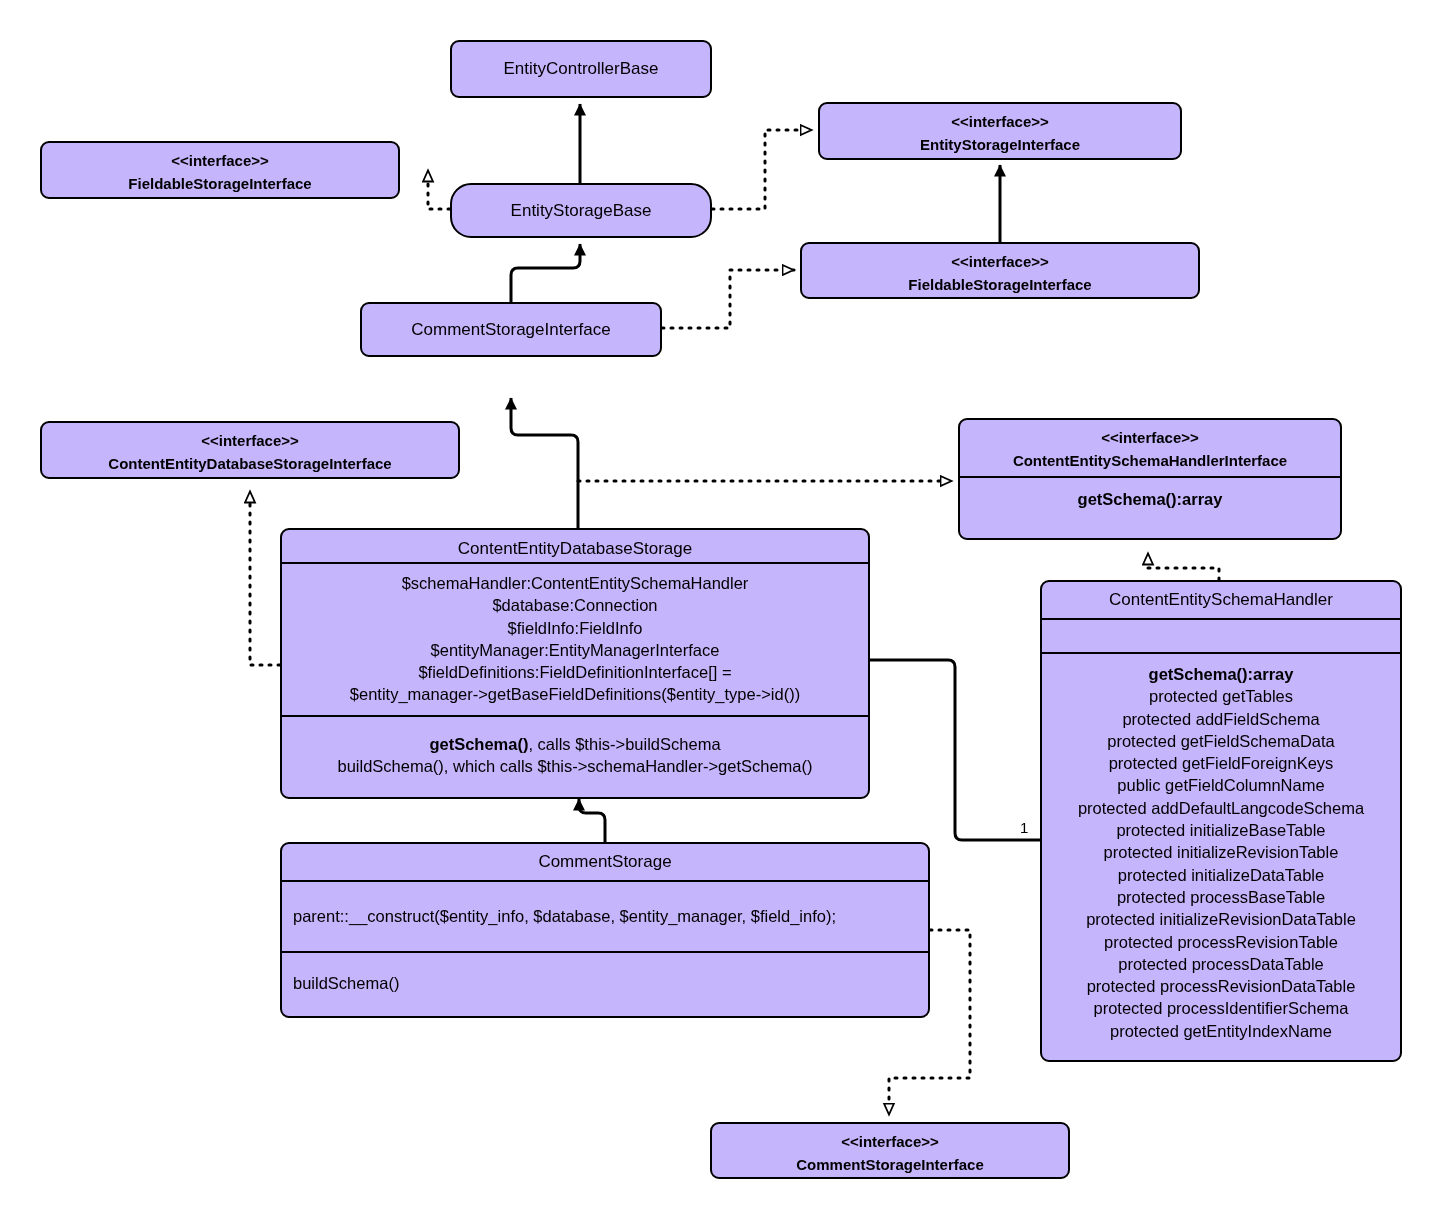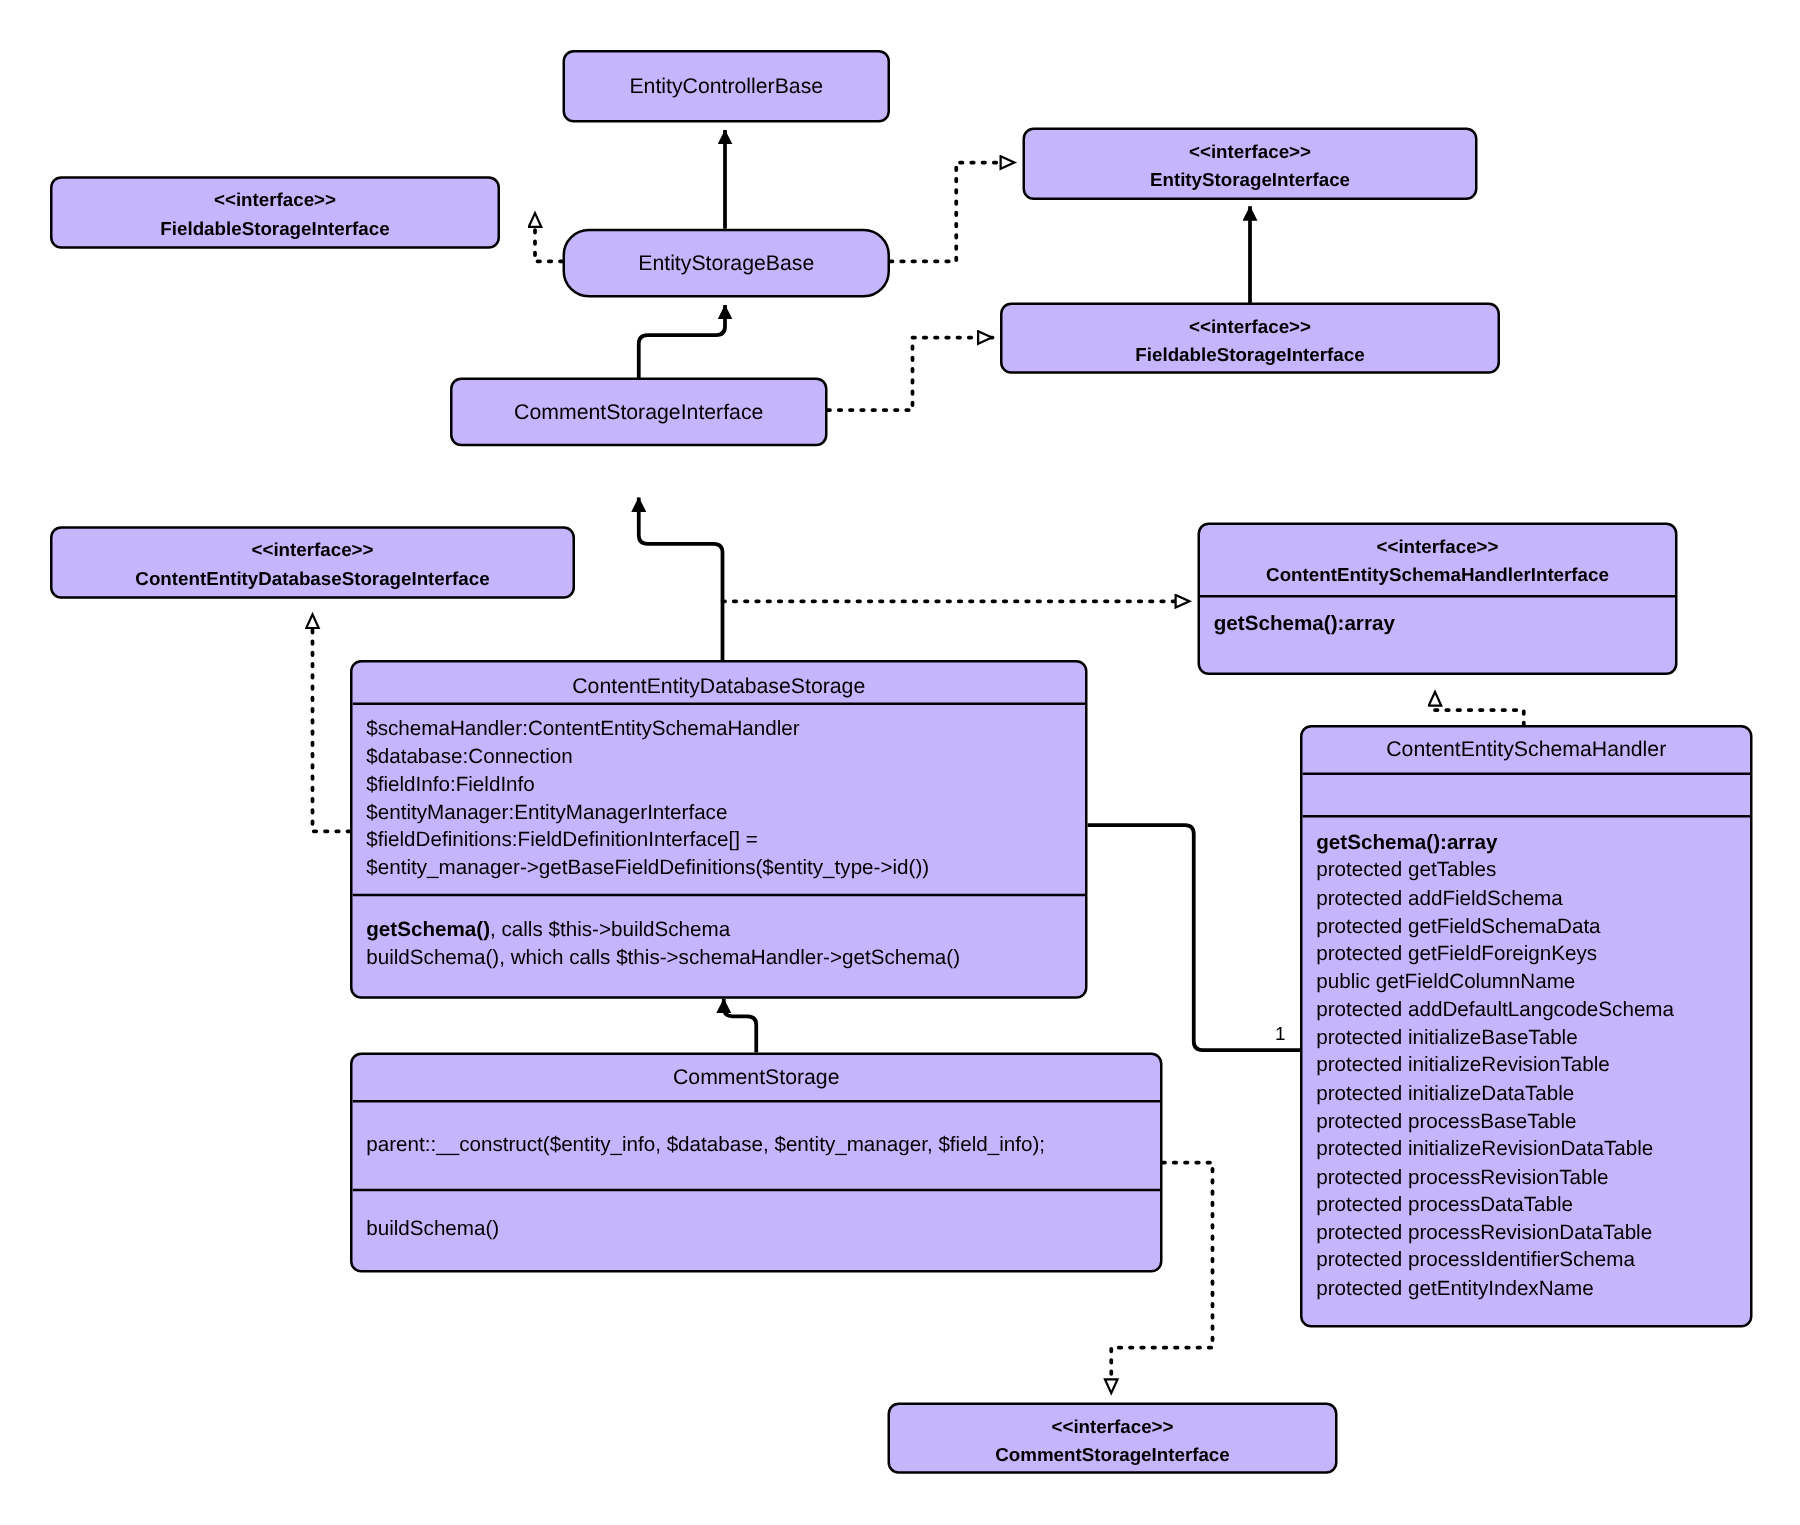--- a/index.html
+++ b/index.html
@@ -53,21 +53,21 @@
     font-weight: bold;
     line-height: 23px;
   }
   .stereotype {
     display: block;
     font-weight: bold;
   }
   .members {
     font-size: 16.5px;
     line-height: 22.3px;
-    text-align: left;
+    text-align: center;
   }
   .members .m {
     display: block;
     white-space: nowrap;
   }
   .members .m.bold {
     font-weight: bold;
   }
   .members .m.mix b {
     font-weight: bold;

